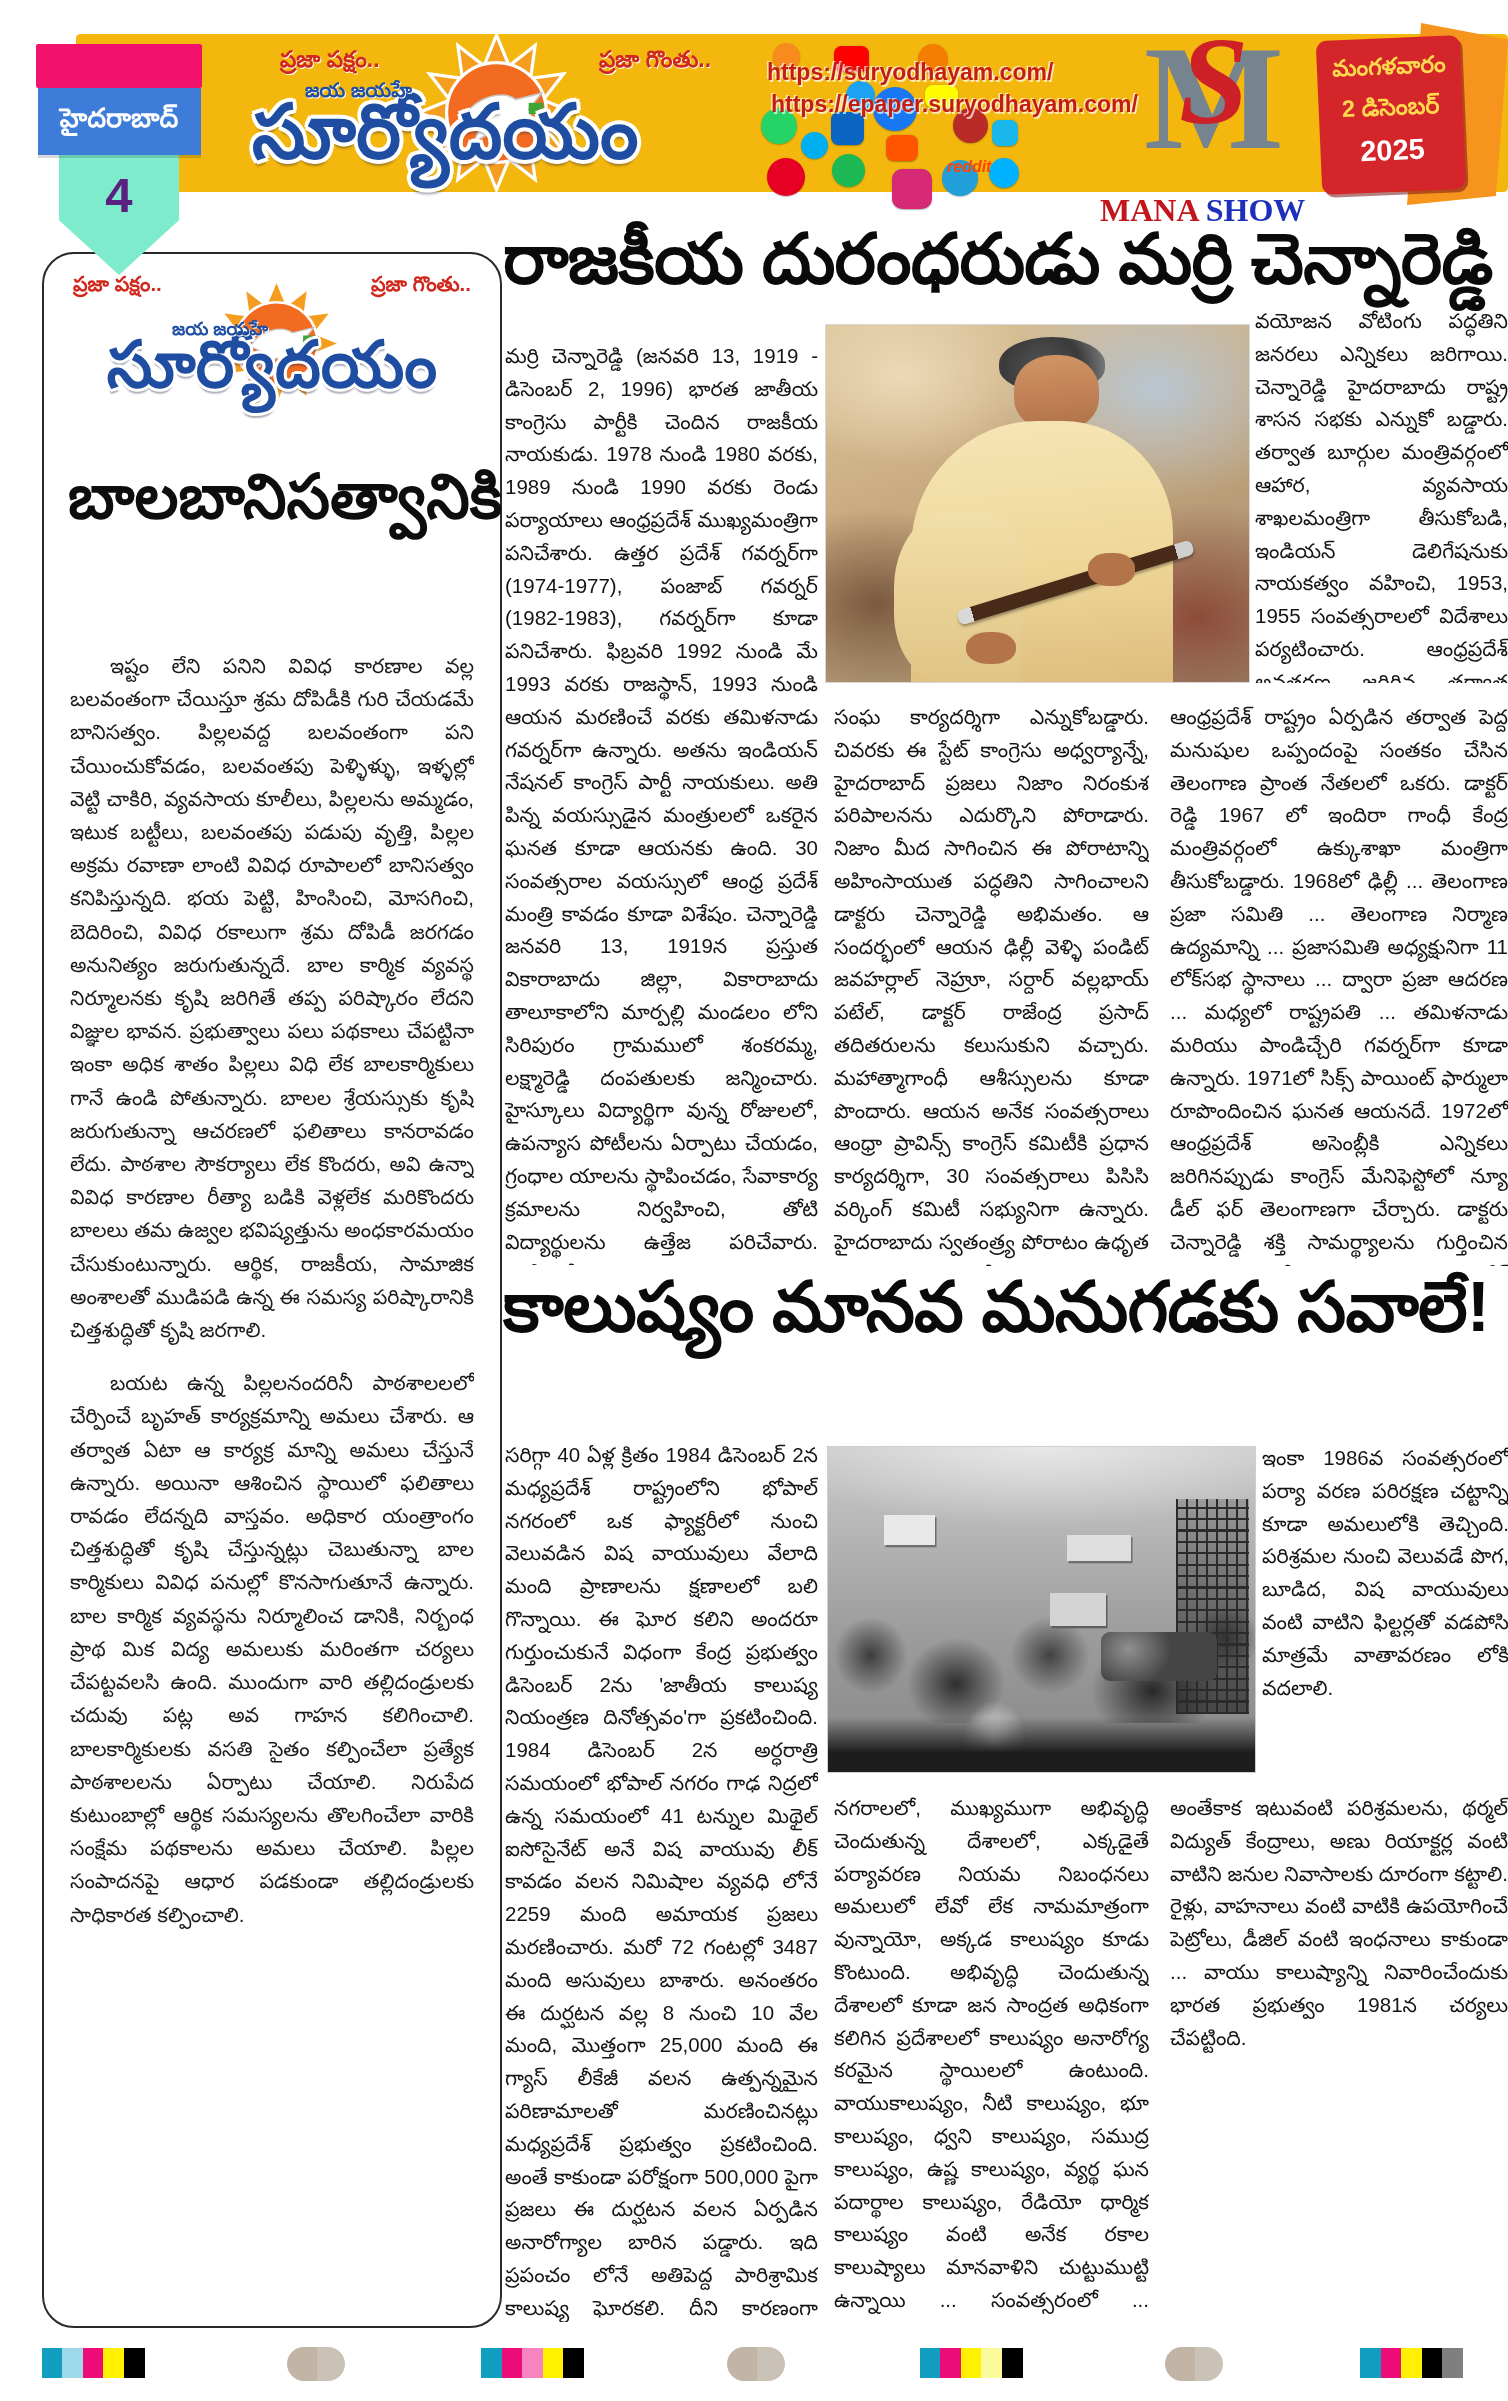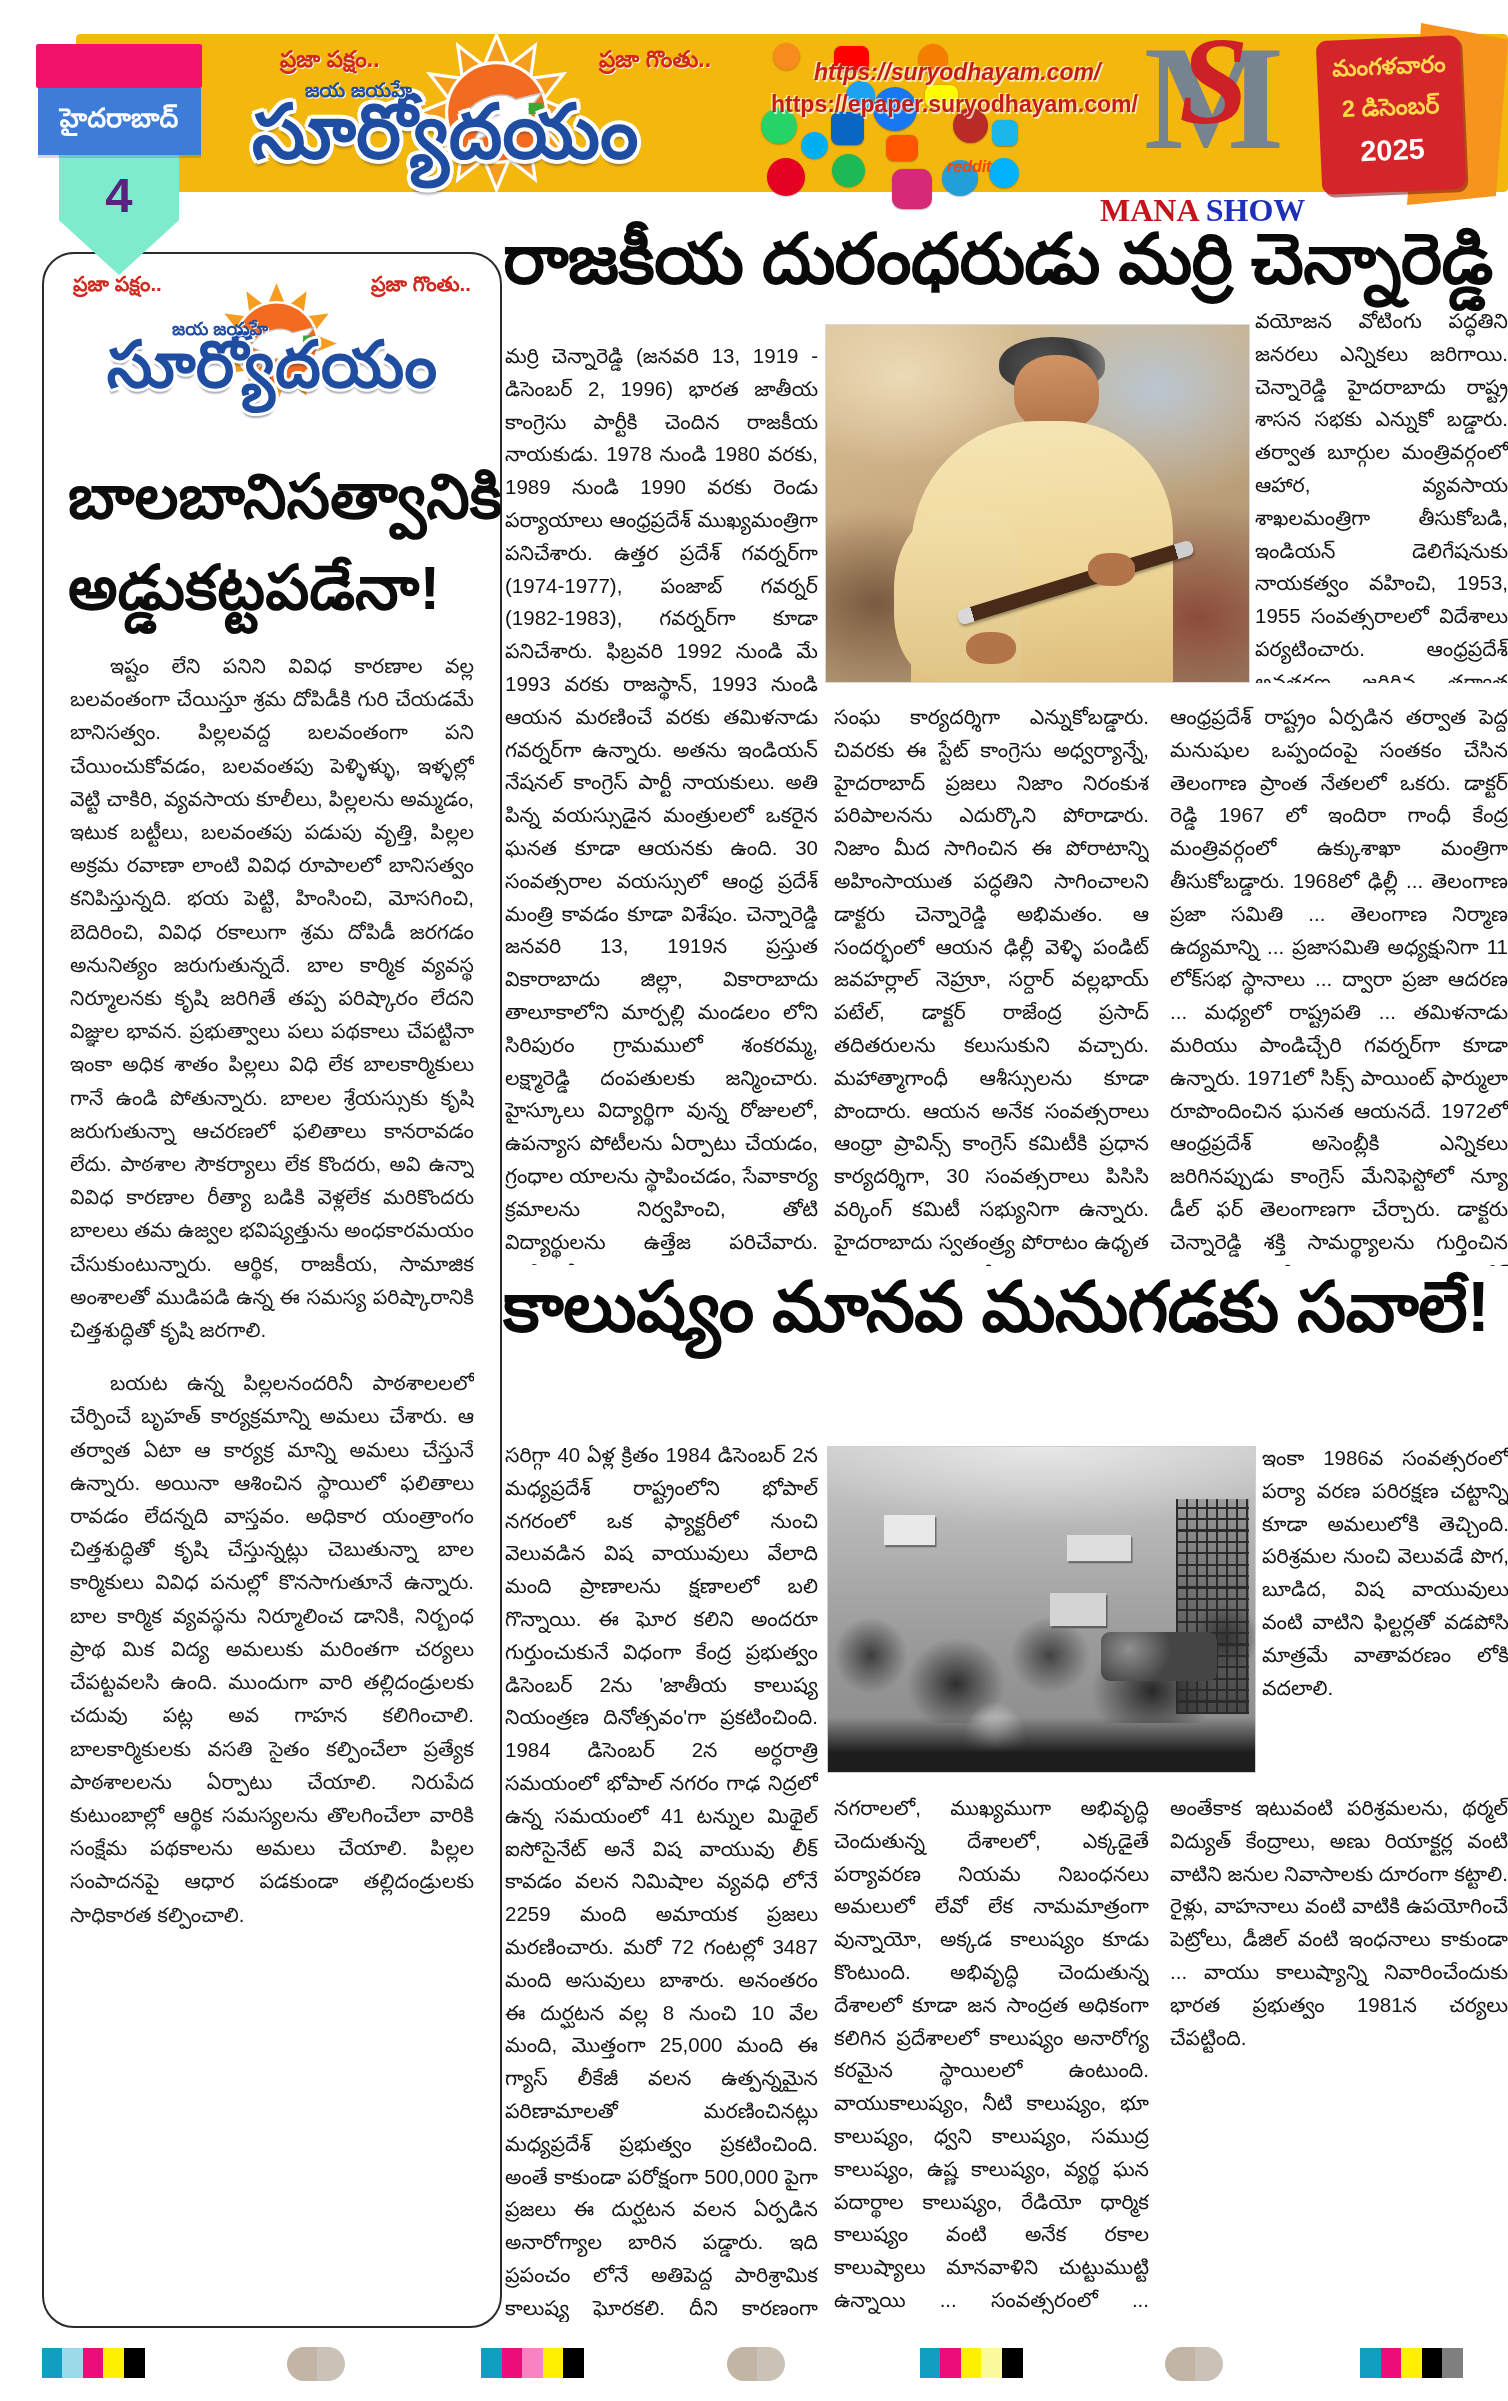--- a/index.html
+++ b/index.html
@@ -27,21 +27,21 @@
   .rb-blue{position:absolute;left:1.5px;top:67px;width:163px;height:67px;background:#3D7CD9;border-radius:0;
            display:flex;align-items:center;justify-content:center;color:#fff;font-size:26.6px;font-weight:bold;box-shadow:0 3px 0 rgba(0,0,0,.15);}
   .rb-num{position:absolute;left:0;right:0;top:146px;text-align:center;font-size:49px;font-weight:800;color:#5B2180;}
 
   
   .social{position:absolute;left:761px;top:38px;width:312px;height:156px;z-index:2;}
   .si{position:absolute;border-radius:7.6px;box-shadow:0 0.8px 1.5px rgba(0,0,0,.3);}
   .round{border-radius:50%;}
   .url-line{position:absolute;font-size:23px;font-weight:bold;color:#C41E12;z-index:3;white-space:nowrap;
             text-shadow:-1.5px -1.5px 0 rgba(255,255,255,.7),1.5px 1.5px 0 rgba(255,255,255,.7);}
-  .url1{left:814px;top:59px;font-style:italic;}
+  .url1{left:767px;top:59px;}
   .url2{left:771px;top:91px;}
   .reddit-word{position:absolute;left:186px;top:120px;color:#FF4500;font-weight:bold;font-size:16px;font-style:italic;}
 
   
   .brand{position:absolute;left:1100px;top:27px;width:205px;height:175px;z-index:2;}
   .mono-m{position:absolute;left:44px;top:-13.7px;font-family:"Liberation Serif",serif;font-size:148px;font-weight:bold;color:#76848F;}
   .mono-s{position:absolute;left:79px;top:-16.7px;font-family:"Liberation Serif",serif;font-size:125px;font-weight:bold;color:#CE2027;font-style:italic;z-index:2;}
   .brand-words{position:absolute;left:0;top:141px;width:205px;text-align:center;font-size:32px;font-weight:800;font-family:"Liberation Serif",serif;white-space:nowrap;margin-top:24px;}
   .bw-mana{color:#C3161C;}
   .bw-show{color:#1D2FBB;}
@@ -213,21 +213,20 @@
       <svg viewBox="0 0 100 100">
         <polygon points="98,50 79,57.8 91.6,74 71.2,71.2 74,91.6 57.8,79 50,98 42.2,79 26,91.6 28.8,71.2 8.4,74 21,57.8 2,50 21,42.2 8.4,26 28.8,28.8 26,8.4 42.2,21 50,2 57.8,21 74,8.4 71.2,28.8 91.6,26 79,42.2" fill="#F59D1E" stroke="#ffffff" stroke-width="2"></polygon>
         <circle cx="50" cy="50" r="31" fill="#F26B21" stroke="#ffffff" stroke-width="2"></circle>
         <path d="M30 52 C38 40 54 36 62 42 L78 38 70 48 C76 56 62 66 50 61 L36 68 41 57 Z" fill="#ffffff" stroke="#c9c9c9" stroke-width="1"></path>
         <rect x="70" y="44" width="9" height="7" fill="#3FA535"></rect>
       </svg>
     </div>
     <div class="lb-jaya">జయ జయహే</div>
     <div class="lb-logo">సూర్యోదయం</div>
     <div class="lb-head lb-h1">బాలబానిసత్వానికి</div>
-    <div class="lb-head lb-h2">అడ్డుకట్టపడేనా!</div>
     <div class="lb-body">
       <p>ఇష్టం లేని పనిని వివిధ కారణాల వల్ల బలవంతంగా చేయిస్తూ శ్రమ దోపిడీకి గురి చేయడమే బానిసత్వం. పిల్లలవద్ద బలవంతంగా పని చేయించుకోవడం, బలవంతపు పెళ్ళిళ్ళు, ఇళ్ళల్లో వెట్టి చాకిరి, వ్యవసాయ కూలీలు, పిల్లలను అమ్మడం, ఇటుక బట్టీలు, బలవంతపు పడుపు వృత్తి, పిల్లల అక్రమ రవాణా లాంటి వివిధ రూపాలలో బానిసత్వం కనిపిస్తున్నది. భయ పెట్టి, హింసించి, మోసగించి, బెదిరించి, వివిధ రకాలుగా శ్రమ దోపిడీ జరగడం అనునిత్యం జరుగుతున్నదే. బాల కార్మిక వ్యవస్థ నిర్మూలనకు కృషి జరిగితే తప్ప పరిష్కారం లేదని విజ్ఞుల భావన. ప్రభుత్వాలు పలు పథకాలు చేపట్టినా ఇంకా అధిక శాతం పిల్లలు విధి లేక బాలకార్మికులు గానే ఉండి పోతున్నారు. బాలల శ్రేయస్సుకు కృషి జరుగుతున్నా ఆచరణలో ఫలితాలు కానరావడం లేదు. పాఠశాల సౌకర్యాలు లేక కొందరు, అవి ఉన్నా వివిధ కారణాల రీత్యా బడికి వెళ్లలేక మరికొందరు బాలలు తమ ఉజ్వల భవిష్యత్తును అంధకారమయం చేసుకుంటున్నారు. ఆర్థిక, రాజకీయ, సామాజిక అంశాలతో ముడిపడి ఉన్న ఈ సమస్య పరిష్కారానికి చిత్తశుద్ధితో కృషి జరగాలి.</p>
       <p>బయట ఉన్న పిల్లలనందరినీ పాఠశాలలలో చేర్పించే బృహత్ కార్యక్రమాన్ని అమలు చేశారు. ఆ తర్వాత ఏటా ఆ కార్యక్ర మాన్ని అమలు చేస్తునే ఉన్నారు. అయినా ఆశించిన స్థాయిలో ఫలితాలు రావడం లేదన్నది వాస్తవం. అధికార యంత్రాంగం చిత్తశుద్ధితో కృషి చేస్తున్నట్లు చెబుతున్నా బాల కార్మికులు వివిధ పనుల్లో కొనసాగుతూనే ఉన్నారు. బాల కార్మిక వ్యవస్థను నిర్మూలించ డానికి, నిర్బంధ ప్రాథ మిక విద్య అమలుకు మరింతగా చర్యలు చేపట్టవలసి ఉంది. ముందుగా వారి తల్లిదండ్రులకు చదువు పట్ల అవ గాహన కలిగించాలి. బాలకార్మికులకు వసతి సైతం కల్పించేలా ప్రత్యేక పాఠశాలలను ఏర్పాటు చేయాలి. నిరుపేద కుటుంబాల్లో ఆర్థిక సమస్యలను తొలగించేలా వారికి సంక్షేమ పథకాలను అమలు చేయాలి. పిల్లల సంపాదనపై ఆధార పడకుండా తల్లిదండ్రులకు సాధికారత కల్పించాలి.</p>
     </div>
   </aside>
 
   <section>
     <h1 class="headline a1-headline" style="margin:0;">రాజకీయ దురంధరుడు మర్రి చెన్నారెడ్డి</h1>
 
     <div class="portrait">

